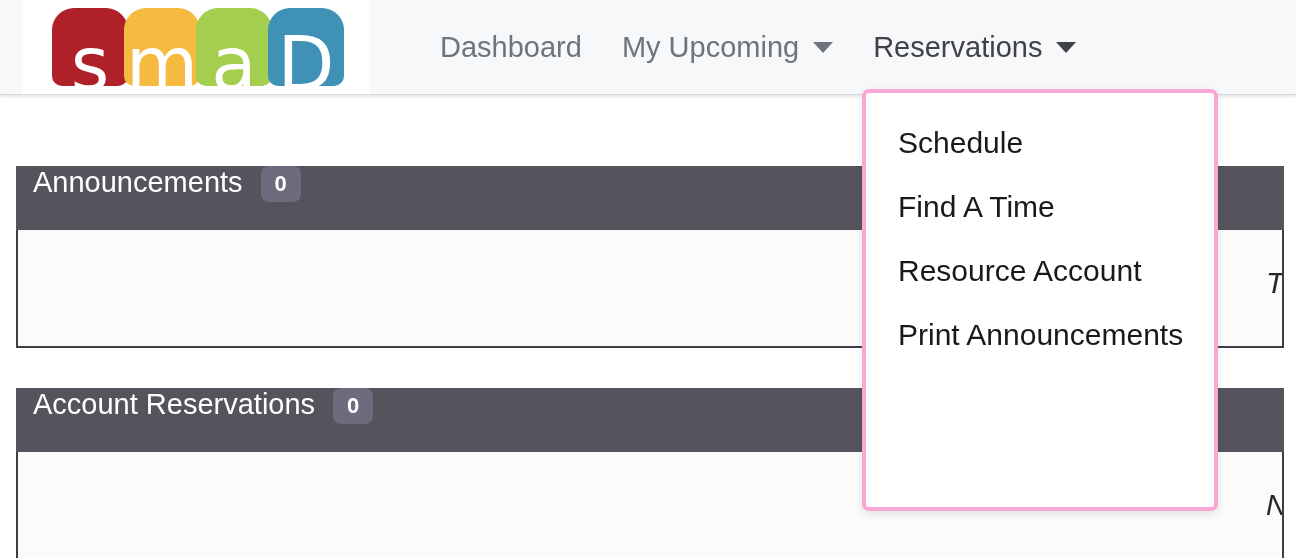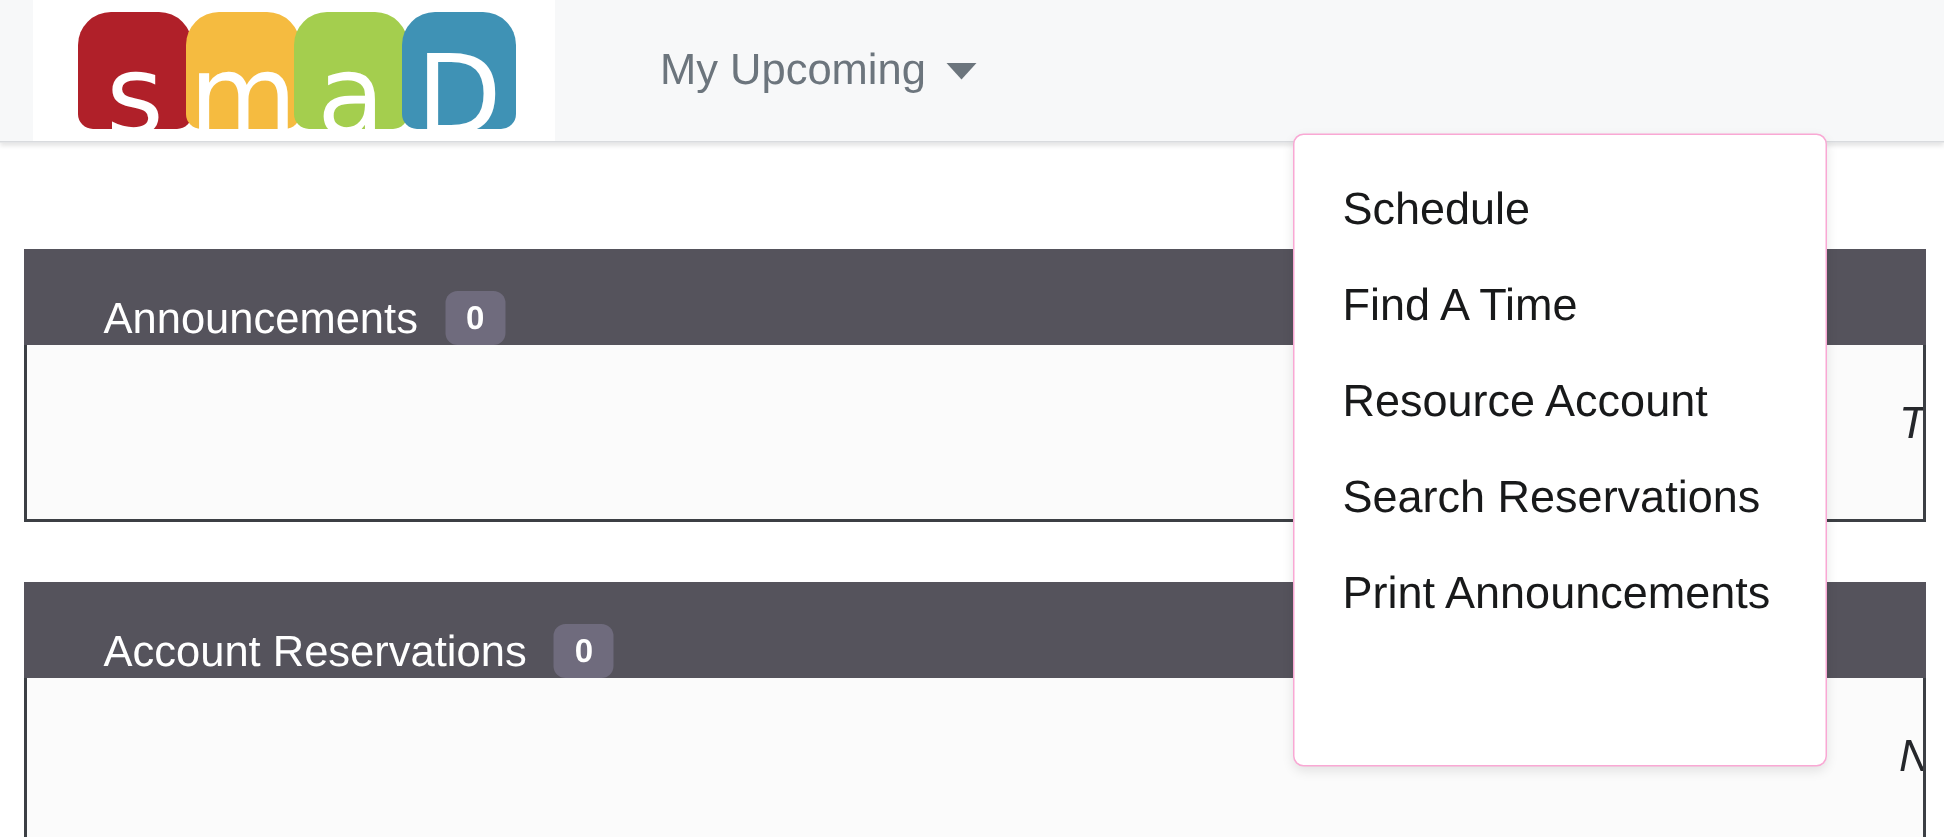--- a/index.html
+++ b/index.html
@@ -106,21 +106,21 @@
   }
 
   
   .dropdown-menu {
     position: absolute;
     left: 862px;
     top: 89px;
     width: 356px;
     height: 422px;
     background: #ffffff;
-    border: 1px solid #f9a8d4;
+    border: 4px solid #f9a8d4;
     border-radius: 7px;
     box-shadow: 0 3px 8px rgba(0,0,0,0.10);
     box-sizing: border-box;
     padding-top: 18px;
     z-index: 20;
   }
   .dropdown-item {
     height: 64px;
     line-height: 64px;
     padding-left: 32px;
@@ -134,22 +134,22 @@
   .panel {
     position: absolute;
     left: 16px;
     width: 1268px;
     box-sizing: border-box;
   }
   .panel-header {
     background: #55535c;
     height: 64px;
     display: flex;
-    align-items: flex-end;
-    padding-left: 53px;
+    align-items: flex-start;
+    padding-left: 17px;
     box-sizing: border-box;
   }
   .panel-title {
     color: #ffffff;
     font-size: 29px;
     white-space: nowrap;
   }
   .badge {
     margin-left: 18px;
     background: #6f6b7d;
@@ -204,39 +204,43 @@
       </div>
       <div class="logo-tile">
         <div class="block" style="background:#3f92b5"></div>
         <div class="glyph">D</div>
       </div>
     </div>
   </div>
 
   <div class="nav-links">
     <div class="nav-item">
+      <span>Dashboard</span>
+    </div>
+    <div class="nav-item">
       <span>My Upcoming</span>
       <span class="caret"></span>
     </div>
+    <div class="nav-item active">
+      <span>Reservations</span>
+      <span class="caret"></span>
+    </div>
   </div>
 
 </div>
 
 <div class="dropdown-menu">
   <div class="dropdown-item">
     <span>Schedule</span>
   </div>
   <div class="dropdown-item">
     <span>Find A Time</span>
   </div>
   <div class="dropdown-item">
     <span>Resource Account</span>
-  </div>
-  <div class="dropdown-item">
-    <span>Search Reservations</span>
   </div>
   <div class="dropdown-item">
     <span>Print Announcements</span>
   </div>
 </div>
 
 <div class="panel" id="panel-announcements">
   <div class="panel-header">
     <span class="panel-title">Announcements</span>
     <span class="badge">0</span>

